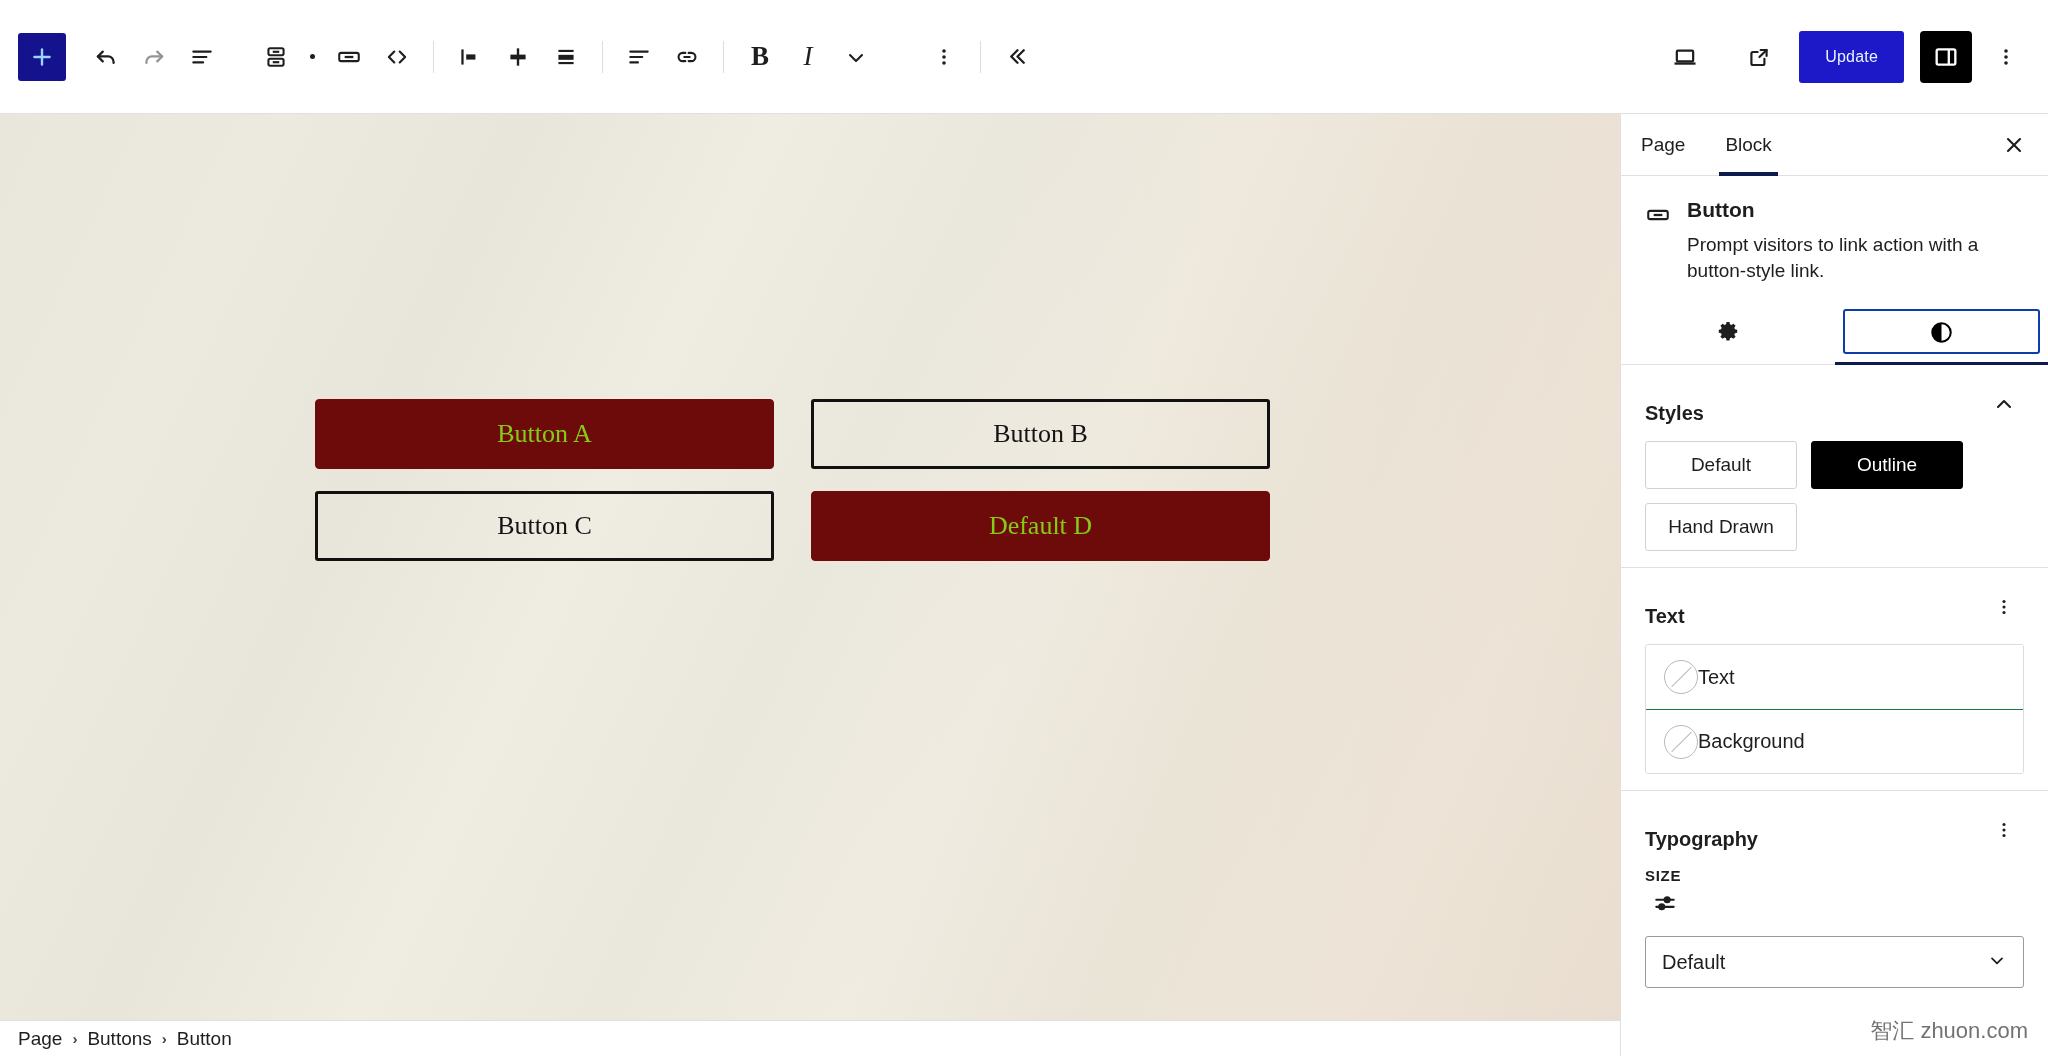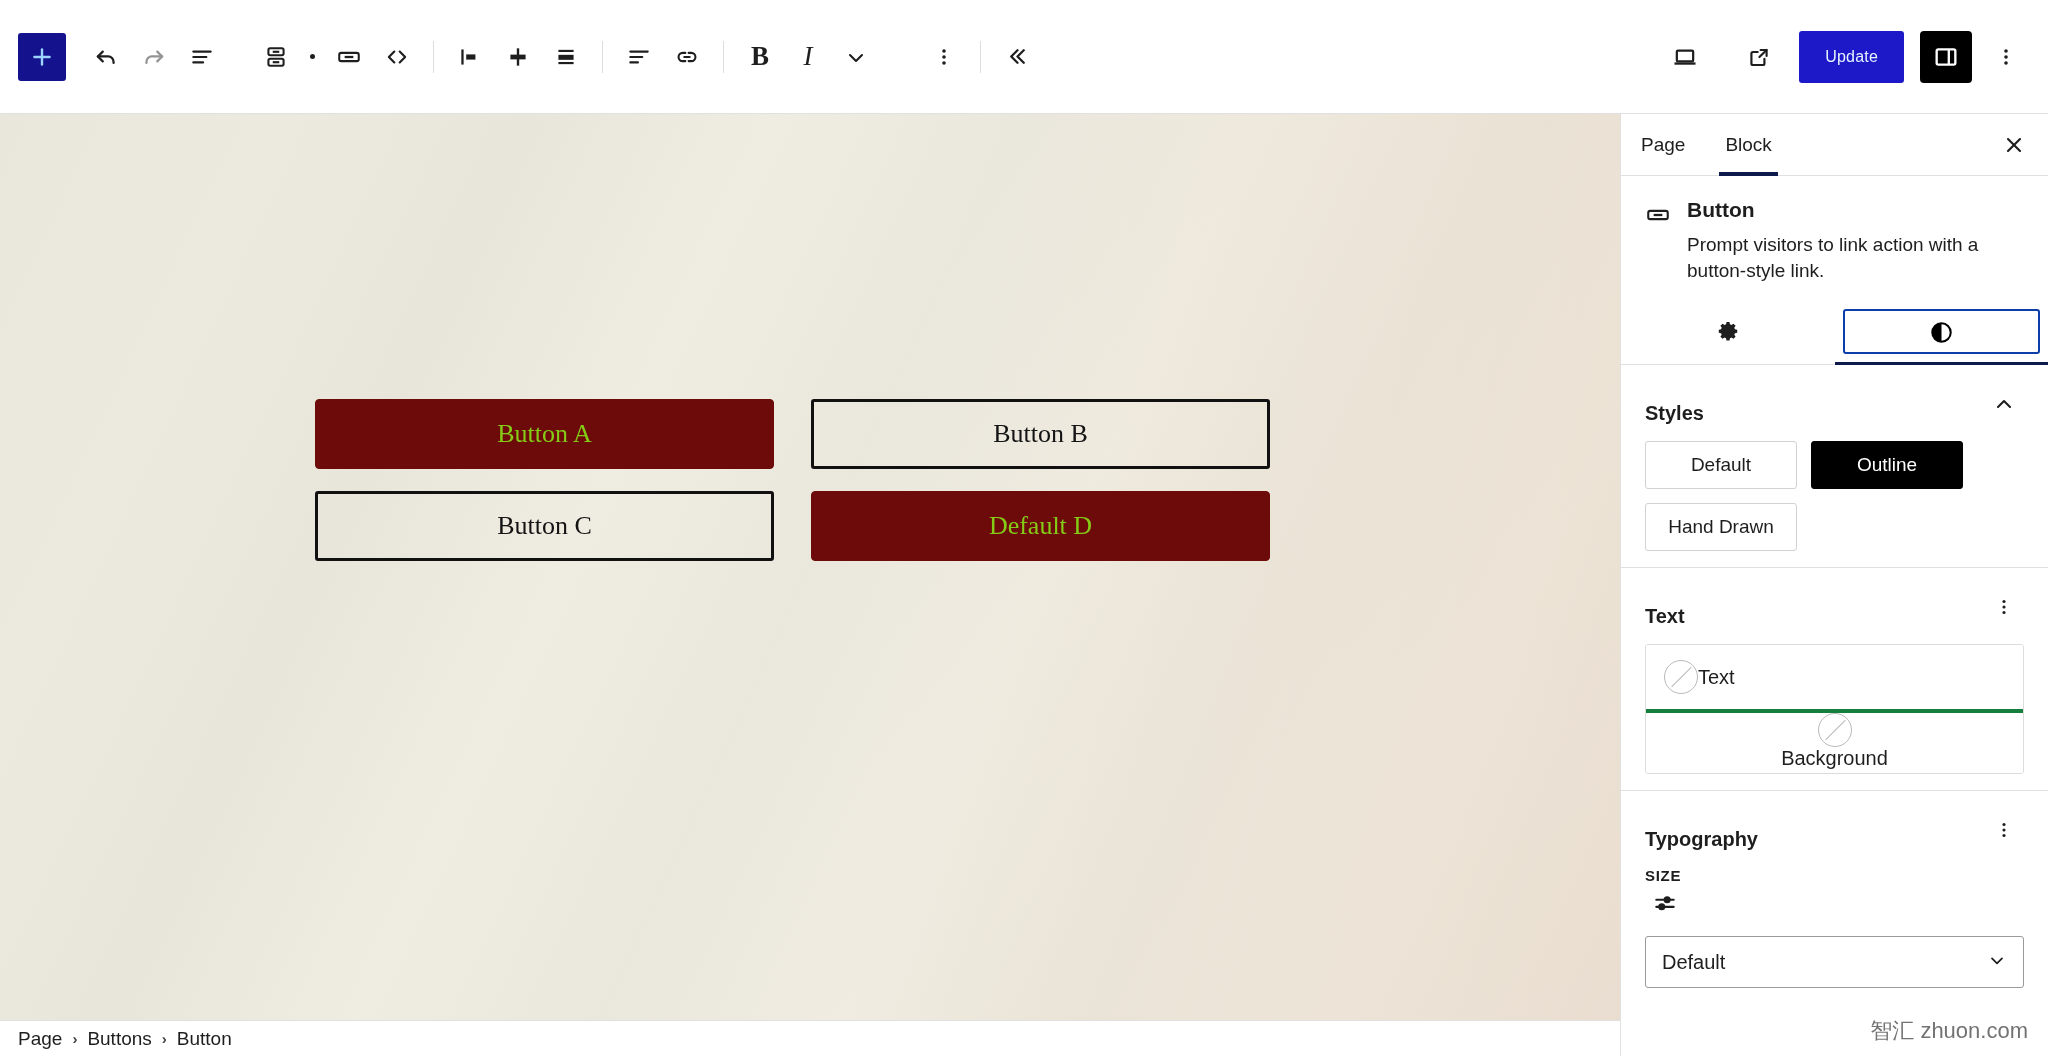--- a/index.html
+++ b/index.html
@@ -326,21 +326,21 @@
   }
   .color-row {
     height: 64px;
     display: flex;
     align-items: center;
     gap: 0;
     padding: 0 18px;
     cursor: pointer;
     background: #fff;
   }
-  .color-row + .color-row { border-top: 4px solid #15803d; flex-direction: column; }
+  .color-row + .color-row { border-top: 1px solid #15803d; }
   .swatch-none {
     width: 34px; height: 34px;
     border-radius: 50%;
     border: 1px solid #b9b9b9;
     position: relative;
     flex: 0 0 auto;
     background: #fff;
   }
   .swatch-none::after {
     content: "";

